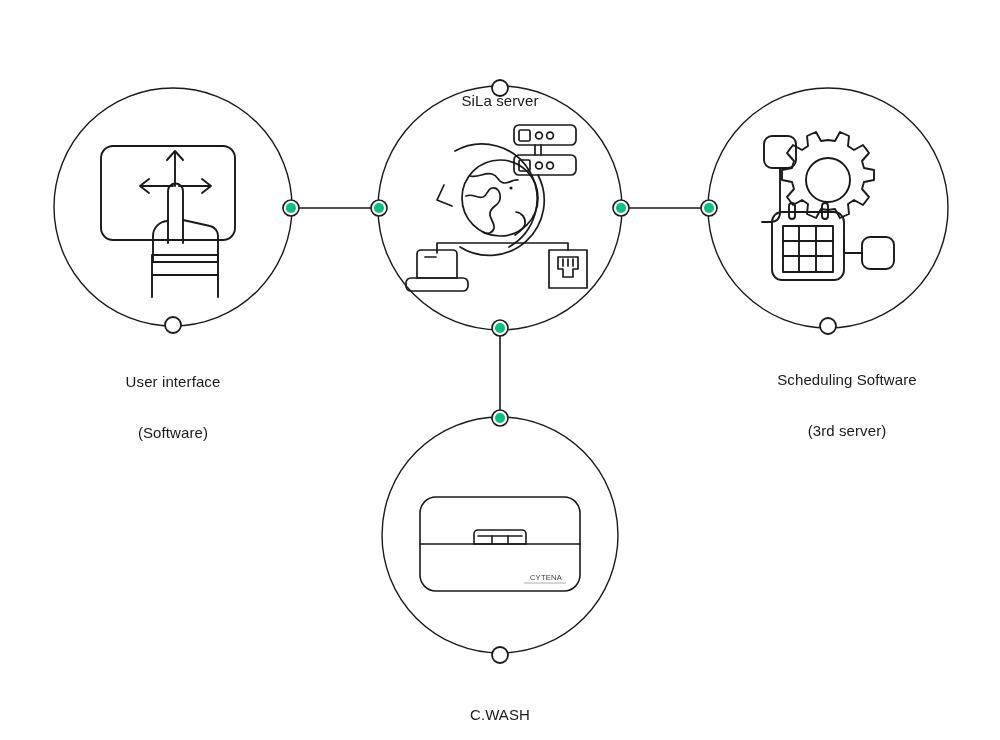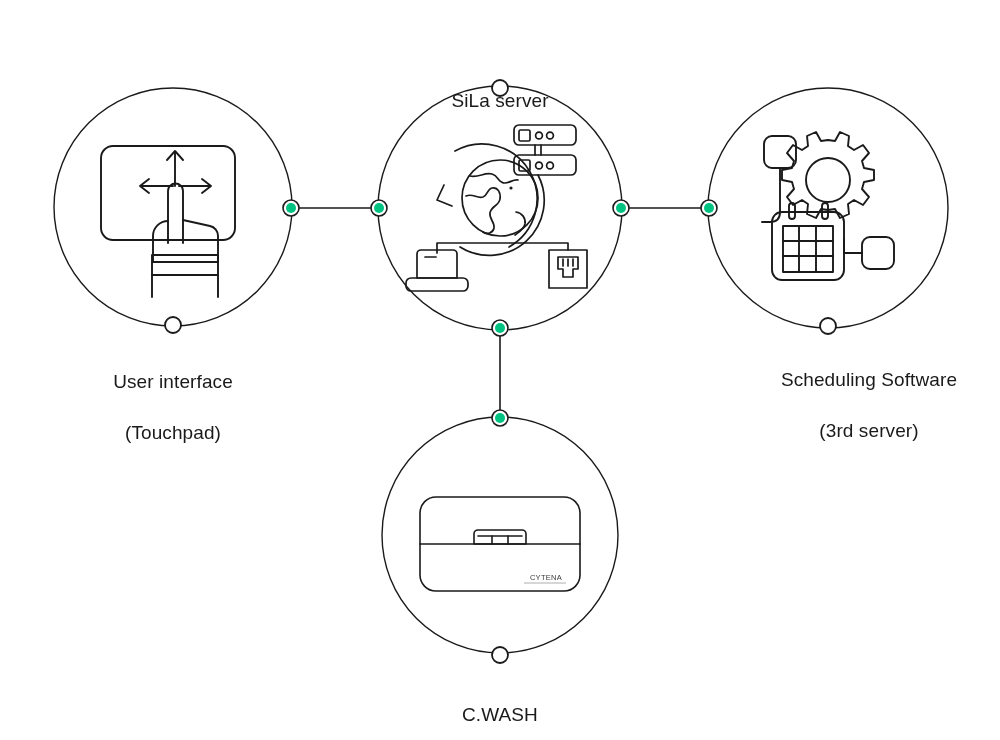--- a/index.html
+++ b/index.html
@@ -25,21 +25,21 @@
     left: 0;
     width: 1000px;
     height: 740px;
     display: block;
   }
   .node-label {
     position: absolute;
     text-align: center;
     color: #1a1a1a;
     font-family: "Liberation Sans", sans-serif;
-    font-size: 19px;
+    font-size: 15px;
     line-height: 17px;
     letter-spacing: 0.1px;
     white-space: pre;
     user-select: none;
   }
 </style>
 </head>
 <body>
 
 <div id="diagram-root">
@@ -203,24 +203,24 @@
       <circle cx="500" cy="655" r="8" fill="#ffffff" stroke="#1a1a1a" stroke-width="1.8"></circle>
     </g>
   </svg>
 
   <div class="node-label" style="left:400px; top:58px; width:200px;">
     <div>SiLa server</div>
   </div>
 
   <div class="node-label" style="left:73px; top:339px; width:200px;">
     <div>User interface</div>
-    <div>(Touchpad)</div>
-  </div>
-
-  <div class="node-label" style="left:749px; top:337px; width:240px;">
+    <div>(Software)</div>
+  </div>
+
+  <div class="node-label" style="left:727px; top:337px; width:240px;">
     <div>Scheduling Software</div>
     <div>(3rd server)</div>
   </div>
 
   <div class="node-label" style="left:400px; top:672px; width:200px;">
     <div>C.WASH</div>
   </div>
 
 </div>
 

